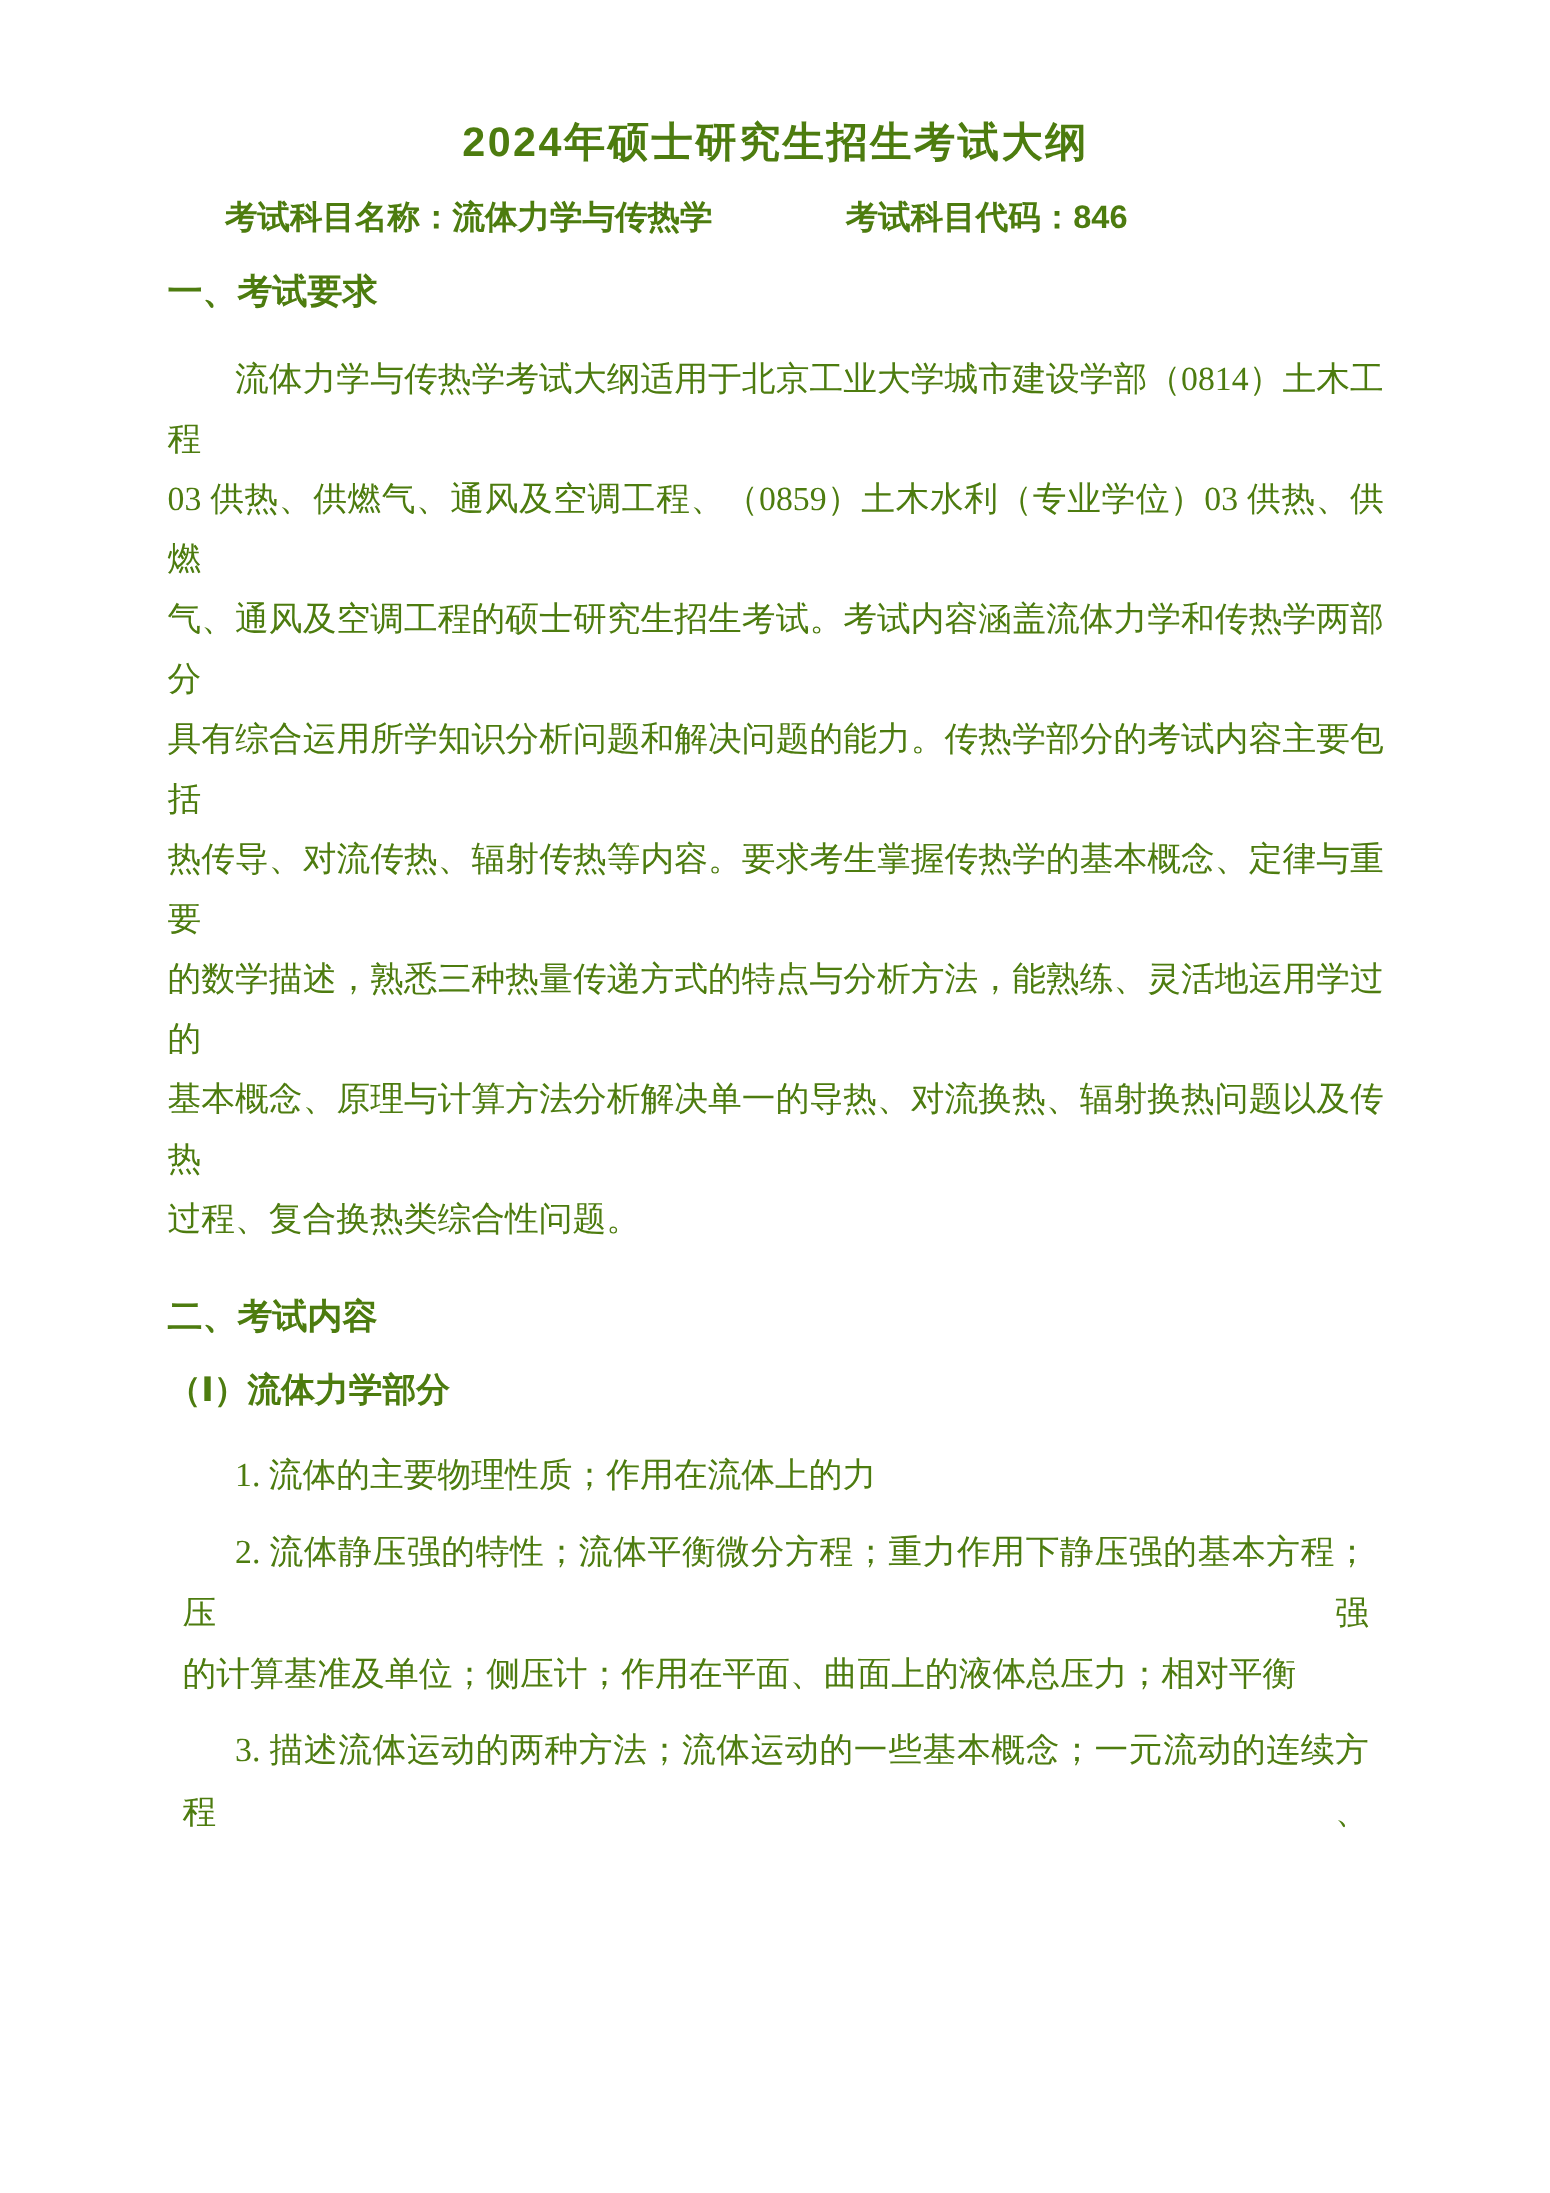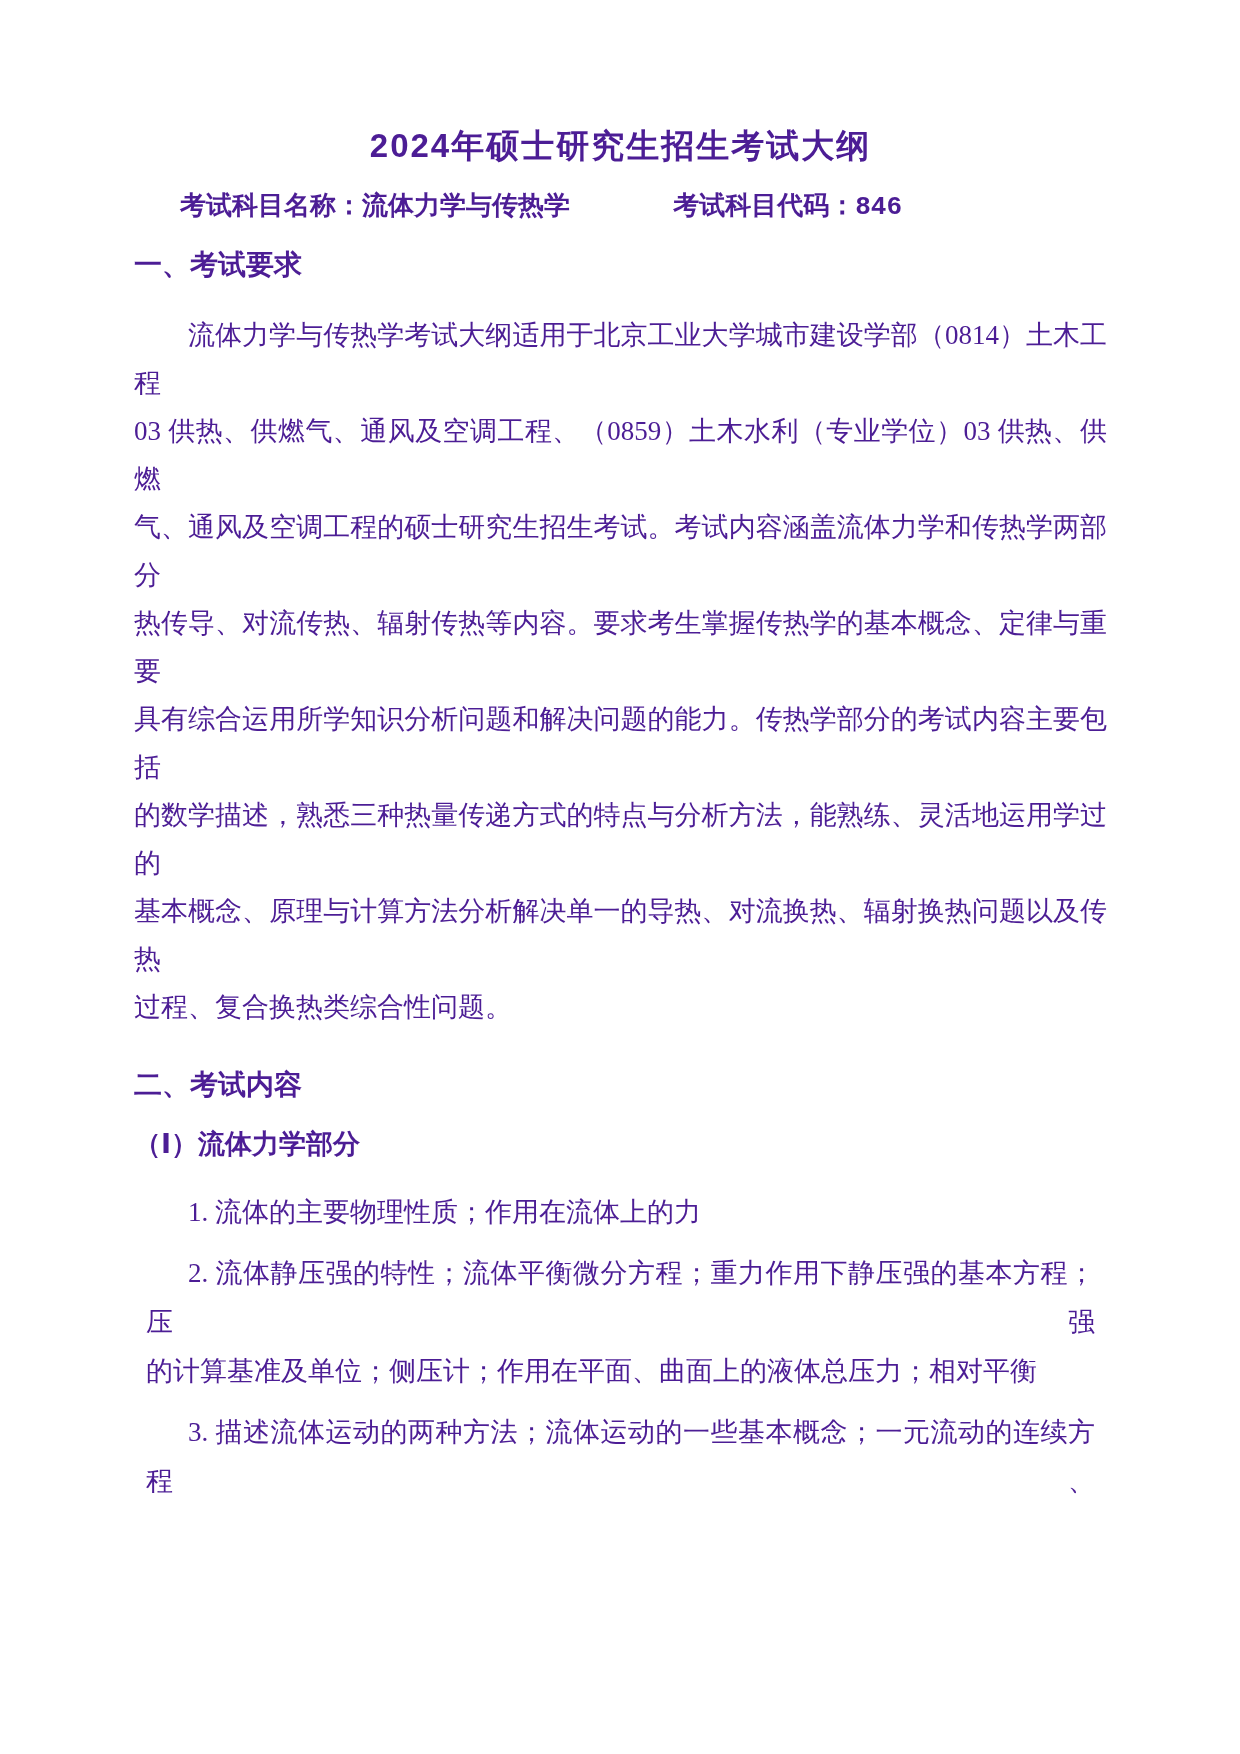--- a/index.html
+++ b/index.html
@@ -5,40 +5,40 @@
   html, body {
     margin: 0;
     padding: 0;
     background: #ffffff;
   }
   .page {
     position: relative;
     width: 1240px;
     height: 1754px;
     background: #ffffff;
-    color: #4c1d95;
+    color: #4d7c0f;
     font-family: "Liberation Serif", "DejaVu Serif", serif;
     overflow: hidden;
     box-sizing: border-box;
-    padding: 104px 133px 0 134px;
+    padding: 72px 133px 0 134px;
   }
   .doc-title {
     text-align: center;
     font-size: 33px;
     font-weight: bold;
     letter-spacing: 2px;
     line-height: 40px;
     font-family: "Liberation Sans", "DejaVu Sans", sans-serif;
   }
   .subject-row {
     display: flex;
     align-items: center;
     font-size: 26px;
     font-weight: 600;
-    font-family: Liberation Mono, monospace;
+    font-family: Liberation Sans, sans-serif;
   }
   .subject-name { margin-left: 46px; }
   .subject-code { margin-left: auto; margin-right: 205px; }
   .sec-heading {
     margin-top: 26px;
     font-size: 28px;
     font-weight: bold;
     line-height: 32px;
     font-family: "Liberation Sans", "DejaVu Sans", sans-serif;
   }
@@ -83,22 +83,22 @@
     <span class="subject-name">考试科目名称：流体力学与传热学</span>
     <span class="subject-code">考试科目代码：846</span>
   </div>
 
   <h2 class="sec-heading">一、考试要求</h2>
 
   <div class="paragraph">
     <div class="line fill indent-par">流体力学与传热学考试大纲适用于北京工业大学城市建设学部（0814）土木工程</div>
     <div class="line fill">03 供热、供燃气、通风及空调工程、（0859）土木水利（专业学位）03 供热、供燃</div>
     <div class="line fill">气、通风及空调工程的硕士研究生招生考试。考试内容涵盖流体力学和传热学两部分</div>
+    <div class="line fill">具有综合运用所学知识分析问题和解决问题的能力。传热学部分的考试内容主要包括</div>
     <div class="line fill">热传导、对流传热、辐射传热等内容。要求考生掌握传热学的基本概念、定律与重要</div>
-    <div class="line fill">具有综合运用所学知识分析问题和解决问题的能力。传热学部分的考试内容主要包括</div>
     <div class="line fill">的数学描述，熟悉三种热量传递方式的特点与分析方法，能熟练、灵活地运用学过的</div>
     <div class="line fill">基本概念、原理与计算方法分析解决单一的导热、对流换热、辐射换热问题以及传热</div>
     <div class="line">过程、复合换热类综合性问题。</div>
   </div>
 
   <h2 class="sec-heading sec2-heading">二、考试内容</h2>
 
   <h3 class="part-heading">（Ⅰ）流体力学部分</h3>
 
   <div class="items">

